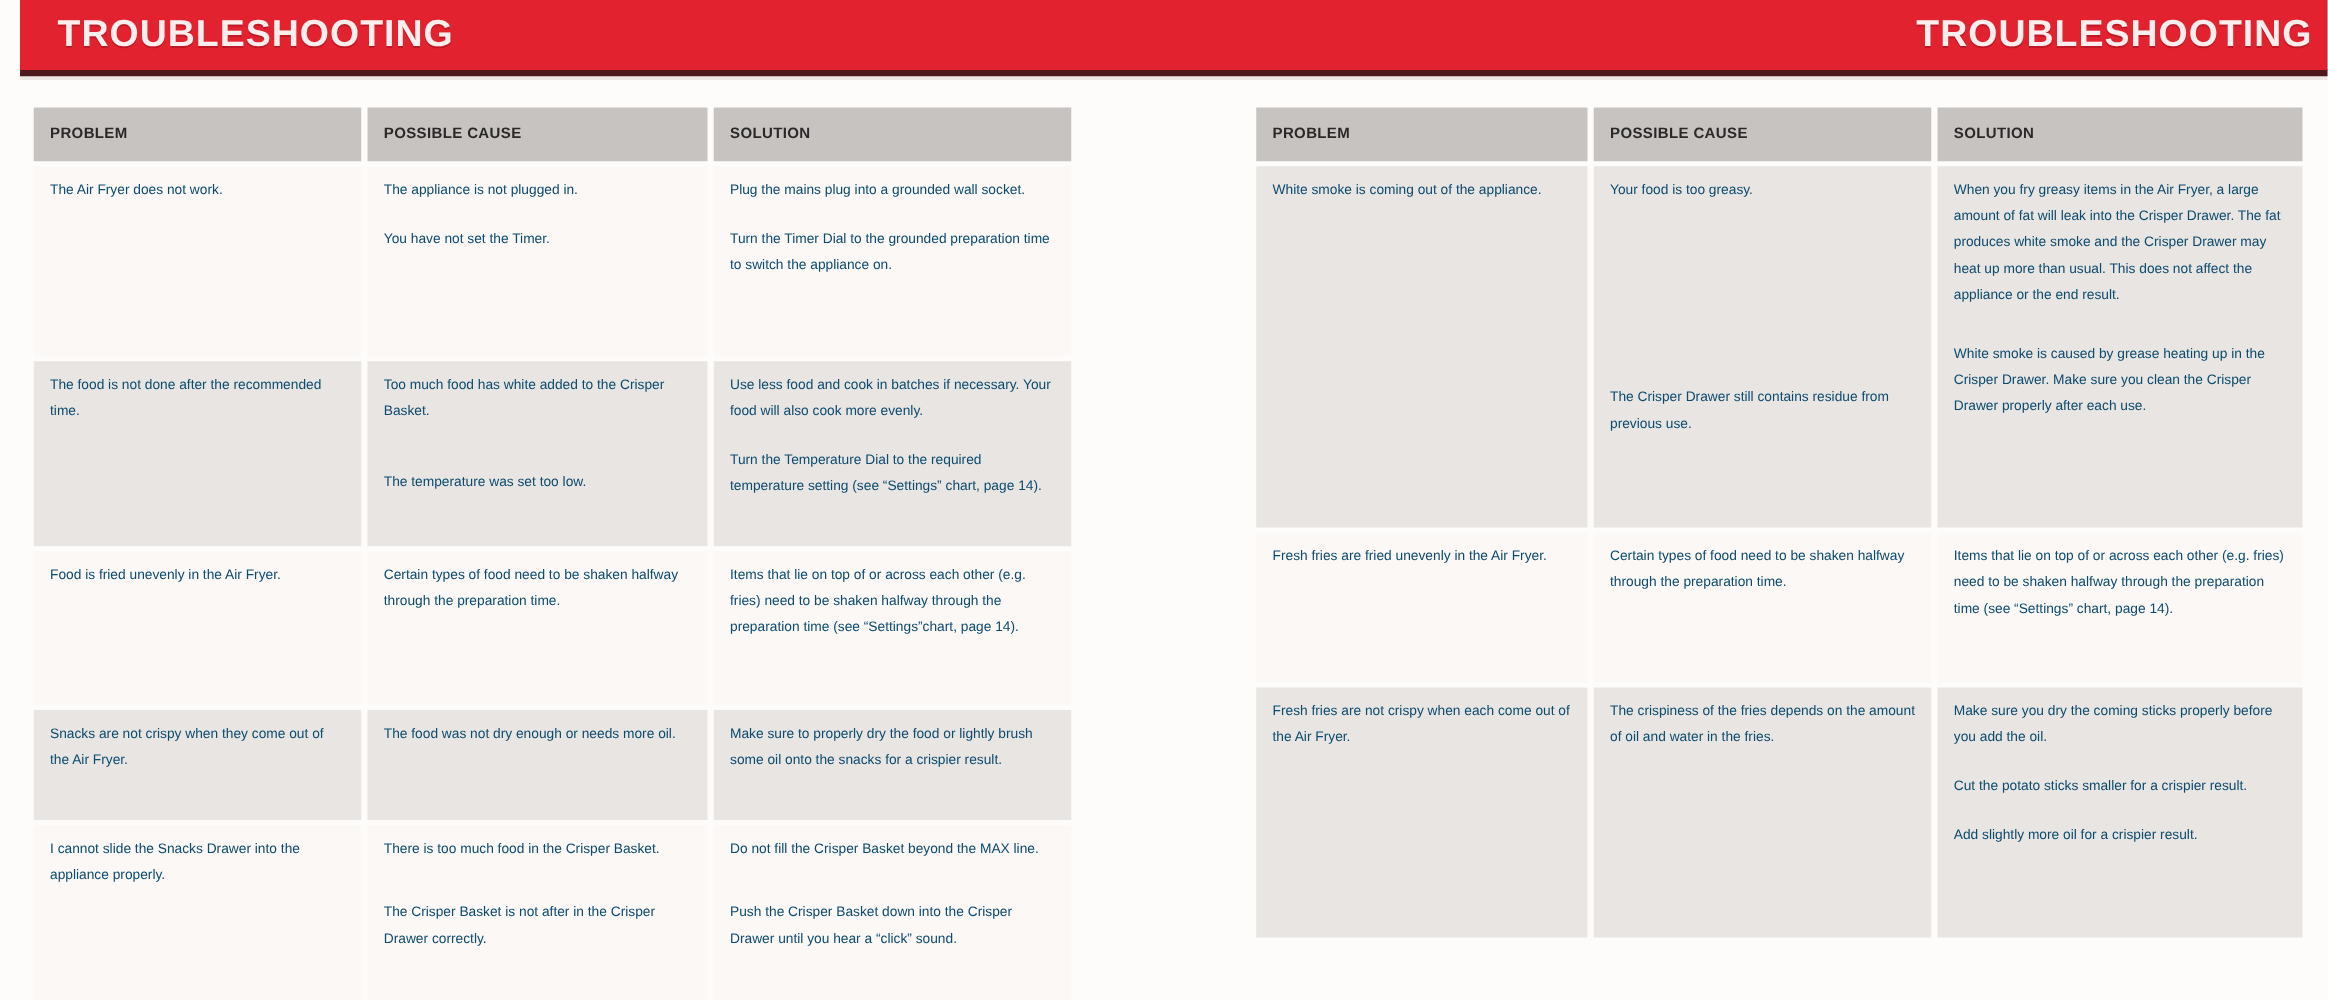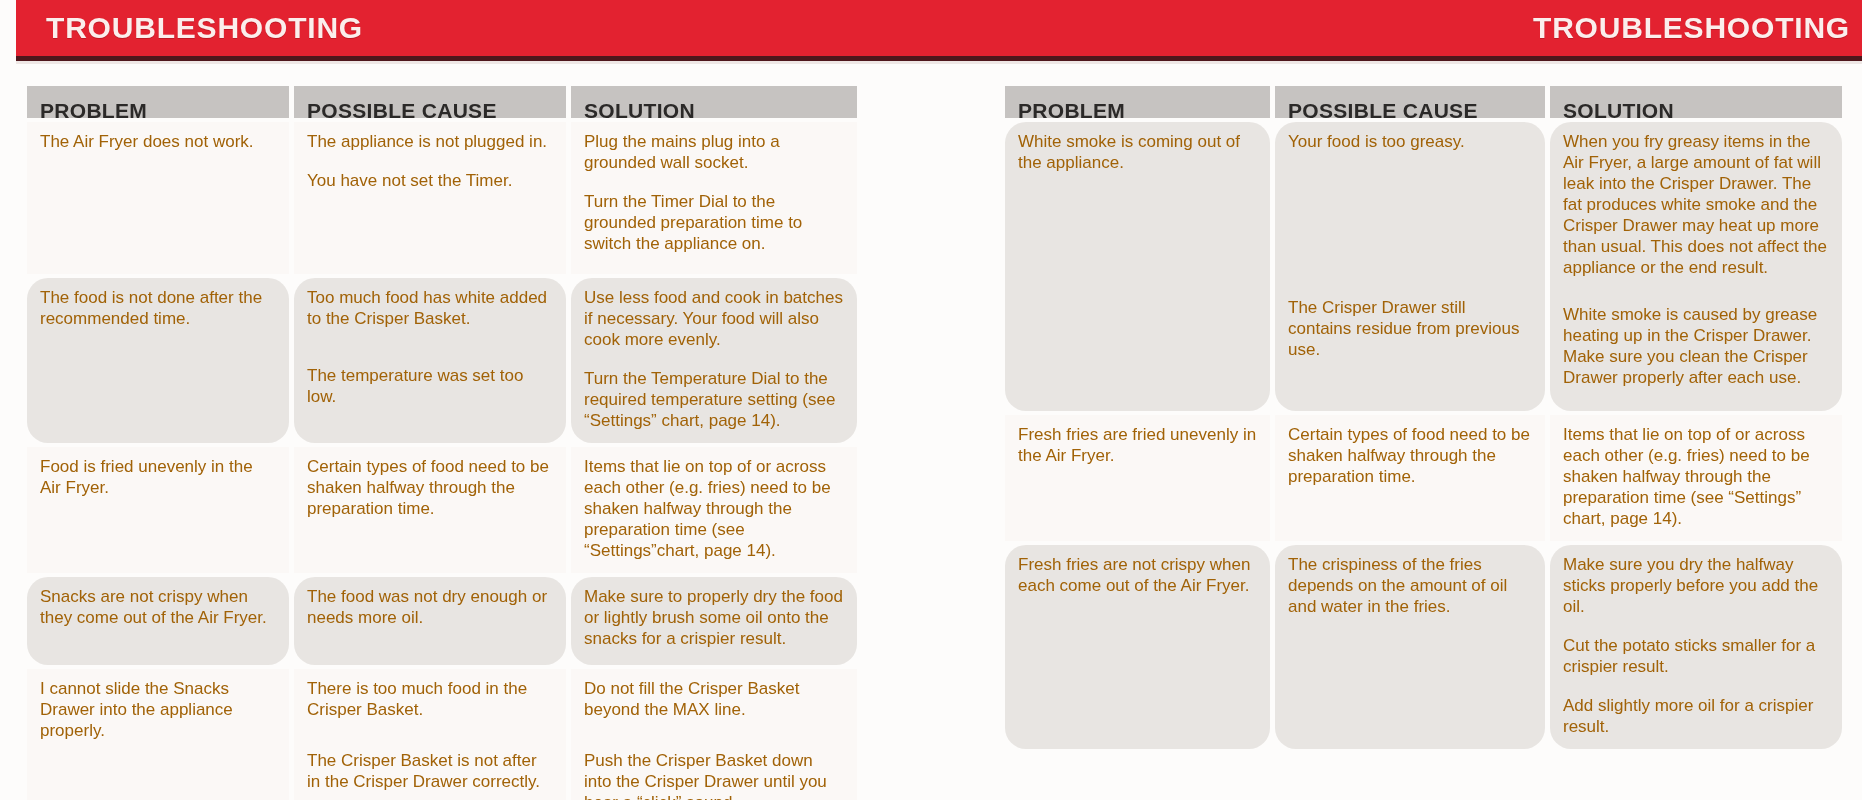--- a/index.html
+++ b/index.html
@@ -50,36 +50,36 @@
     display: grid;
     column-gap: 5px;
     margin-bottom: 4px;
   }
   .ts-table.left  .row { grid-template-columns: 262px 272px 286px; }
   .ts-table.right .row { grid-template-columns: 265px 270px 292px; }
 
   .hcell {
     background: #c6c3c1;
     color: #2b2928;
-    font-size: 21px;
+    font-size: 12px;
     font-weight: bold;
     letter-spacing: 0.3px;
     padding: 13px 13px 10px 13px;
     box-sizing: border-box;
-    height: 32px;
+    height: 43px;
   }
   .cell {
     box-sizing: border-box;
     padding: 9px 13px 12px 13px;
-    color: #a16207;
-    font-size: 17px;
+    color: #0c4a6e;
+    font-size: 11px;
     line-height: 21px;
   }
   .row.light .cell { background: #fbf8f6; }
-  .row.shade .cell { background: #e8e5e2; border-radius: 21px; }
+  .row.shade .cell { background: #e8e5e2; }
 
   .para { margin: 0; }
   .para + .para { margin-top: 18px; }
 
   
   .ts-table.left  .row.r1 .cell { min-height: 152px; }
   .ts-table.left  .row.r2 .cell { min-height: 148px; }
   .ts-table.left  .row.r3 .cell { min-height: 123px; }
   .ts-table.left  .row.r4 .cell { min-height: 88px;  }
   .ts-table.left  .row.r5 .cell { min-height: 150px; }
@@ -205,20 +205,20 @@
     </div>
 
     <div class="row shade r3">
       <div class="cell">
           <p class="para">Fresh fries are not crispy when each come out of the Air Fryer.</p>
         </div>
       <div class="cell">
           <p class="para">The crispiness of the fries depends on the amount of oil and water in the fries.</p>
         </div>
       <div class="cell">
-          <p class="para">Make sure you dry the halfway sticks properly before you add the oil.</p>
+          <p class="para">Make sure you dry the coming sticks properly before you add the oil.</p>
           <p class="para">Cut the potato sticks smaller for a crispier result.</p>
           <p class="para">Add slightly more oil for a crispier result.</p>
         </div>
     </div>
   </div>
 
 </div>
 
 </body></html>

